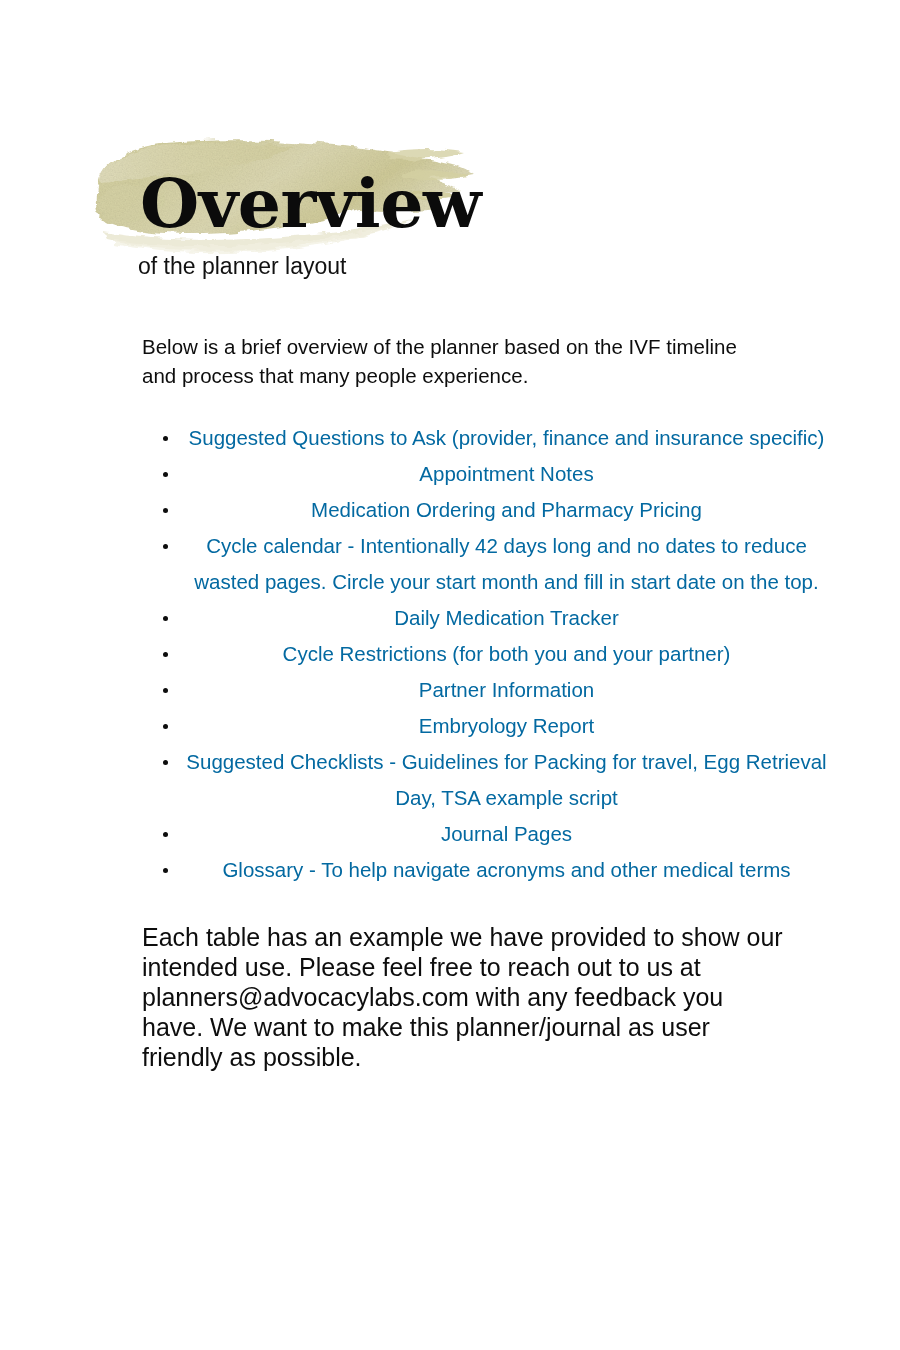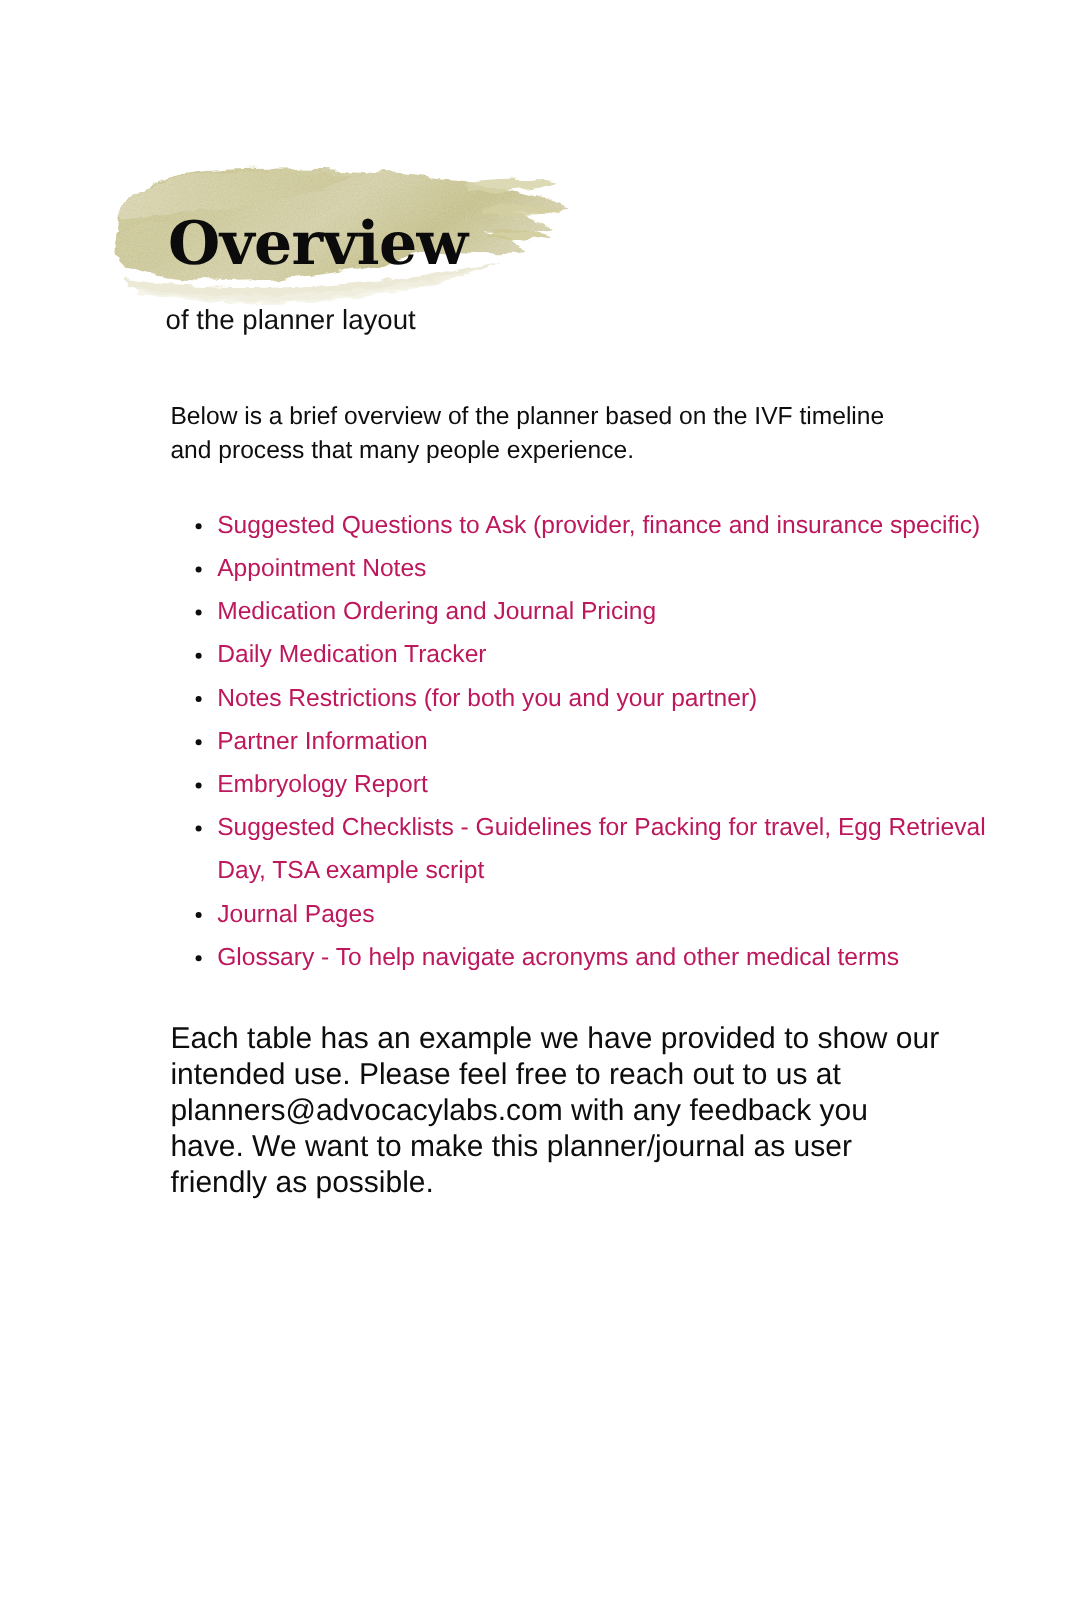--- a/index.html
+++ b/index.html
@@ -44,21 +44,21 @@
     width: 420px;
     height: 135px;
   }
 
   .title {
     position: absolute;
     left: 140px;
     top: 175px;
     font-family: "DejaVu Serif", "Liberation Serif", serif;
     font-weight: bold;
-    font-size: 50px;
+    font-size: 68px;
     line-height: 56px;
     letter-spacing: -0.5px;
     color: #0b0b0b;
     white-space: nowrap;
   }
 
   .subtitle {
     position: absolute;
     left: 138px;
     top: 245px;
@@ -89,22 +89,23 @@
   .feature-list {
     list-style: none;
     margin: 30px 0 0 0;
     padding: 0;
   }
   .feature-list li {
     position: relative;
     padding-left: 39px;
     font-size: 20.5px;
     line-height: 36px;
-    color: #be185d;
+    color: #0369a1;
     margin: 0;
+    text-align: center;
   }
   .feature-list li::before {
     content: "";
     position: absolute;
     left: 21px;
     top: 16px;
     width: 5px;
     height: 5px;
     border-radius: 50%;
     background: #0d0d0d;
@@ -208,23 +209,24 @@
     <div class="subtitle">of the planner layout</div>
   </div>
 
   <div class="content">
 
     <p class="intro">Below is a brief overview of the planner based on the IVF timeline and process that many people experience.</p>
 
     <ul class="feature-list">
       <li>Suggested Questions to Ask (provider, finance and insurance specific)</li>
       <li>Appointment Notes</li>
-      <li>Medication Ordering and Journal Pricing</li>
+      <li>Medication Ordering and Pharmacy Pricing</li>
+      <li>Cycle calendar - Intentionally 42 days long and no dates to reduce wasted pages. Circle your start month and fill in start date on the top.</li>
       <li>Daily Medication Tracker</li>
-      <li>Notes Restrictions (for both you and your partner)</li>
+      <li>Cycle Restrictions (for both you and your partner)</li>
       <li>Partner Information</li>
       <li>Embryology Report</li>
       <li>Suggested Checklists - Guidelines for Packing for travel, Egg Retrieval Day, TSA example script</li>
       <li>Journal Pages</li>
       <li>Glossary - To help navigate acronyms and other medical terms</li>
     </ul>
 
     <p class="outro">Each table has an example we have provided to show our intended use. Please feel free to reach out to us at planners@advocacylabs.com with any feedback you have. We want to make this planner/journal as user friendly as possible.</p>
   </div>
 

